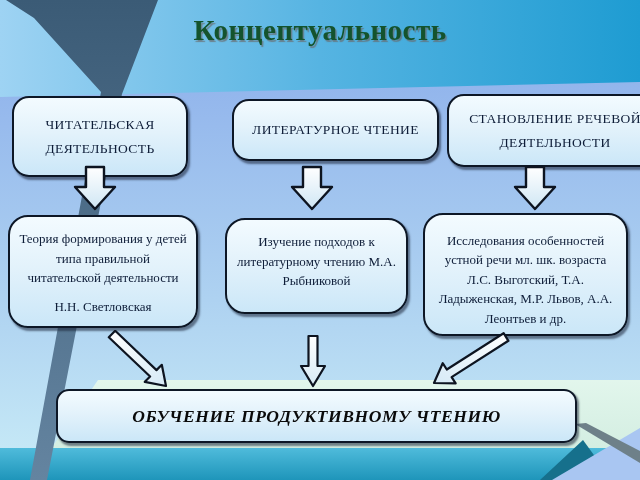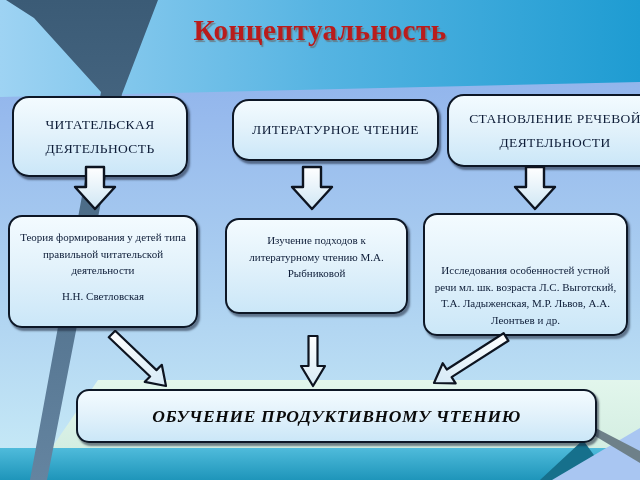--- a/index.html
+++ b/index.html
@@ -5,49 +5,49 @@
   html,body { margin:0; padding:0; background:#222; }
   .slide {
     position:relative; width:640px; height:480px; overflow:hidden;
     font-family:"Liberation Serif", serif;
     background:#a9cdf2;
   }
   .bg { position:absolute; left:0; top:0; width:640px; height:480px; }
 
   .title {
     position:absolute; left:0; top:14px; width:640px; margin:0;
-    text-align:center; font-size:29px; font-weight:700; color:#b91c1c;
+    text-align:center; font-size:29px; font-weight:700; color:#14532d;
     text-shadow:1.5px 1.5px 1px rgba(105,105,105,0.7);
     letter-spacing:0.5px;
   }
 
   .box {
     position:absolute; box-sizing:border-box;
     background:linear-gradient(180deg,#f3fbff 0%,#e3f2fb 45%,#cbe7f8 100%);
     border:2.5px solid #0d1726;
     box-shadow:2px 2.5px 2px rgba(25,35,55,0.55);
     display:flex; flex-direction:column; align-items:center;
     text-align:center; color:#0e1d38;
   }
   .top-box { border-radius:17px; justify-content:center;
     font-size:13.5px; line-height:1.75; letter-spacing:0.4px; padding:4px 10px; }
-  .mid-box { border-radius:14px; justify-content:flex-start;
-    font-size:11px; line-height:1.5; padding:12px 9px 6px 9px; }
+  .mid-box { border-radius:20px; justify-content:flex-start;
+    font-size:13px; line-height:1.5; padding:12px 9px 6px 9px; }
   .mid-box .author { margin-top:9px; }
   .bottom-box { border-radius:13px; justify-content:center;
     font-size:17.5px; font-weight:700; font-style:italic; color:#0a0a0a;
     letter-spacing:0.6px; padding:4px 10px; }
 
   .b-top-1 { left:12px;  top:96px;  width:176px; height:81px; }
   .b-top-2 { left:232px; top:99px;  width:207px; height:62px; }
   .b-top-3 { left:447px; top:94px;  width:216px; height:73px; }
   .b-mid-1 { left:8px;   top:215px; width:190px; height:113px; }
   .b-mid-2 { left:225px; top:218px; width:183px; height:96px; }
   .b-mid-3 { left:423px; top:213px; width:205px; height:123px;justify-content:flex-end; }
-  .b-bottom{ left:76px;  top:389px; width:521px; height:54px;font-family:Liberation Serif, serif; }
+  .b-bottom{ left:56px;  top:389px; width:521px; height:54px;font-family:Liberation Serif, serif; }
 
   .arrow { position:absolute; }
   .a1 { left:72px;  top:165px; }
   .a2 { left:289px; top:165px; }
   .a3 { left:512px; top:165px; }
   .a4 { left:106px; top:330px; }
   .a5 { left:297px; top:334px; }
   .a6 { left:424px; top:331px; }
 </style>
 </head>

